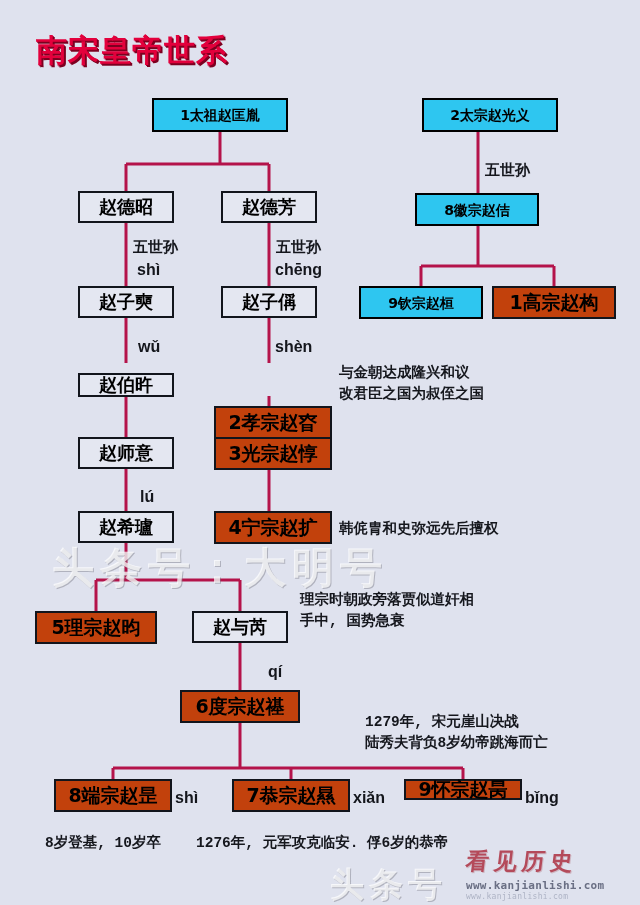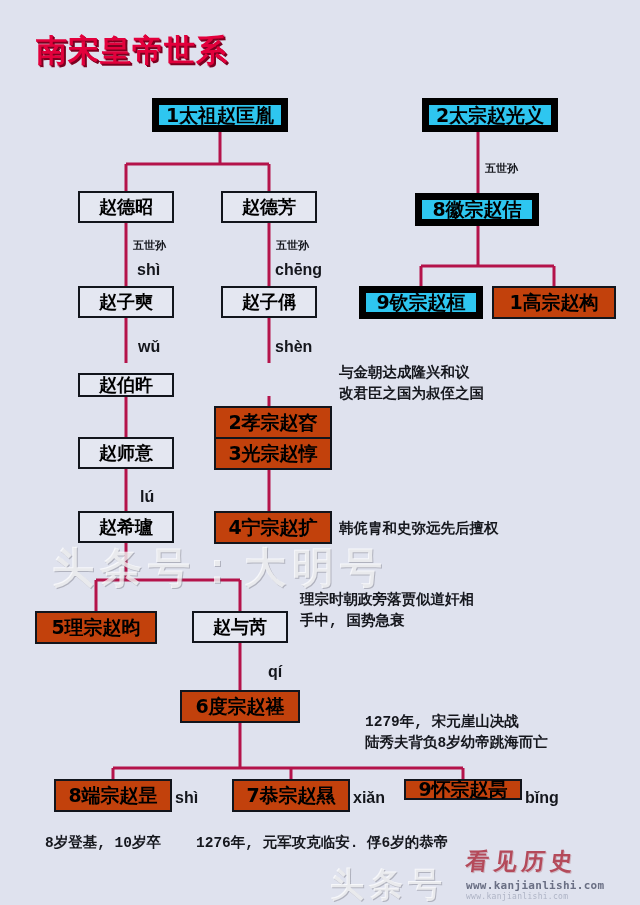--- a/index.html
+++ b/index.html
@@ -35,38 +35,38 @@
     align-items:center;
     justify-content:center;
     font-weight:bold;
     color:#000;
     white-space:nowrap;
     font-family:"DejaVu Sans","Liberation Sans",sans-serif;
     line-height:1;
   }
   .node.cyan{
     background:#2ec6f0;
-    border:7px solid #000000;
-    font-size:19px;
+    border:2px solid #000000;
+    font-size:14px;
   }
   .node.yellow{
     background:#c2410c;
     border:2px solid #12151c;
     font-size:19px;
   }
   .node.plain{
     background:#e4e7f1;
     border:2px solid #12151c;
     font-size:18px;
   }
 
   
   .lbl{
     position:absolute;
-    font-size:11px;
+    font-size:15px;
     font-weight:bold;
     color:#14161c;
     white-space:nowrap;
     font-family:"DejaVu Sans","Liberation Sans",sans-serif;
   }
   .lbl.pinyin{ font-family:"Liberation Sans","DejaVu Sans",sans-serif; font-size:16px;}
   .note{
     position:absolute;
     font-size:14.5px;
     font-weight:bold;

